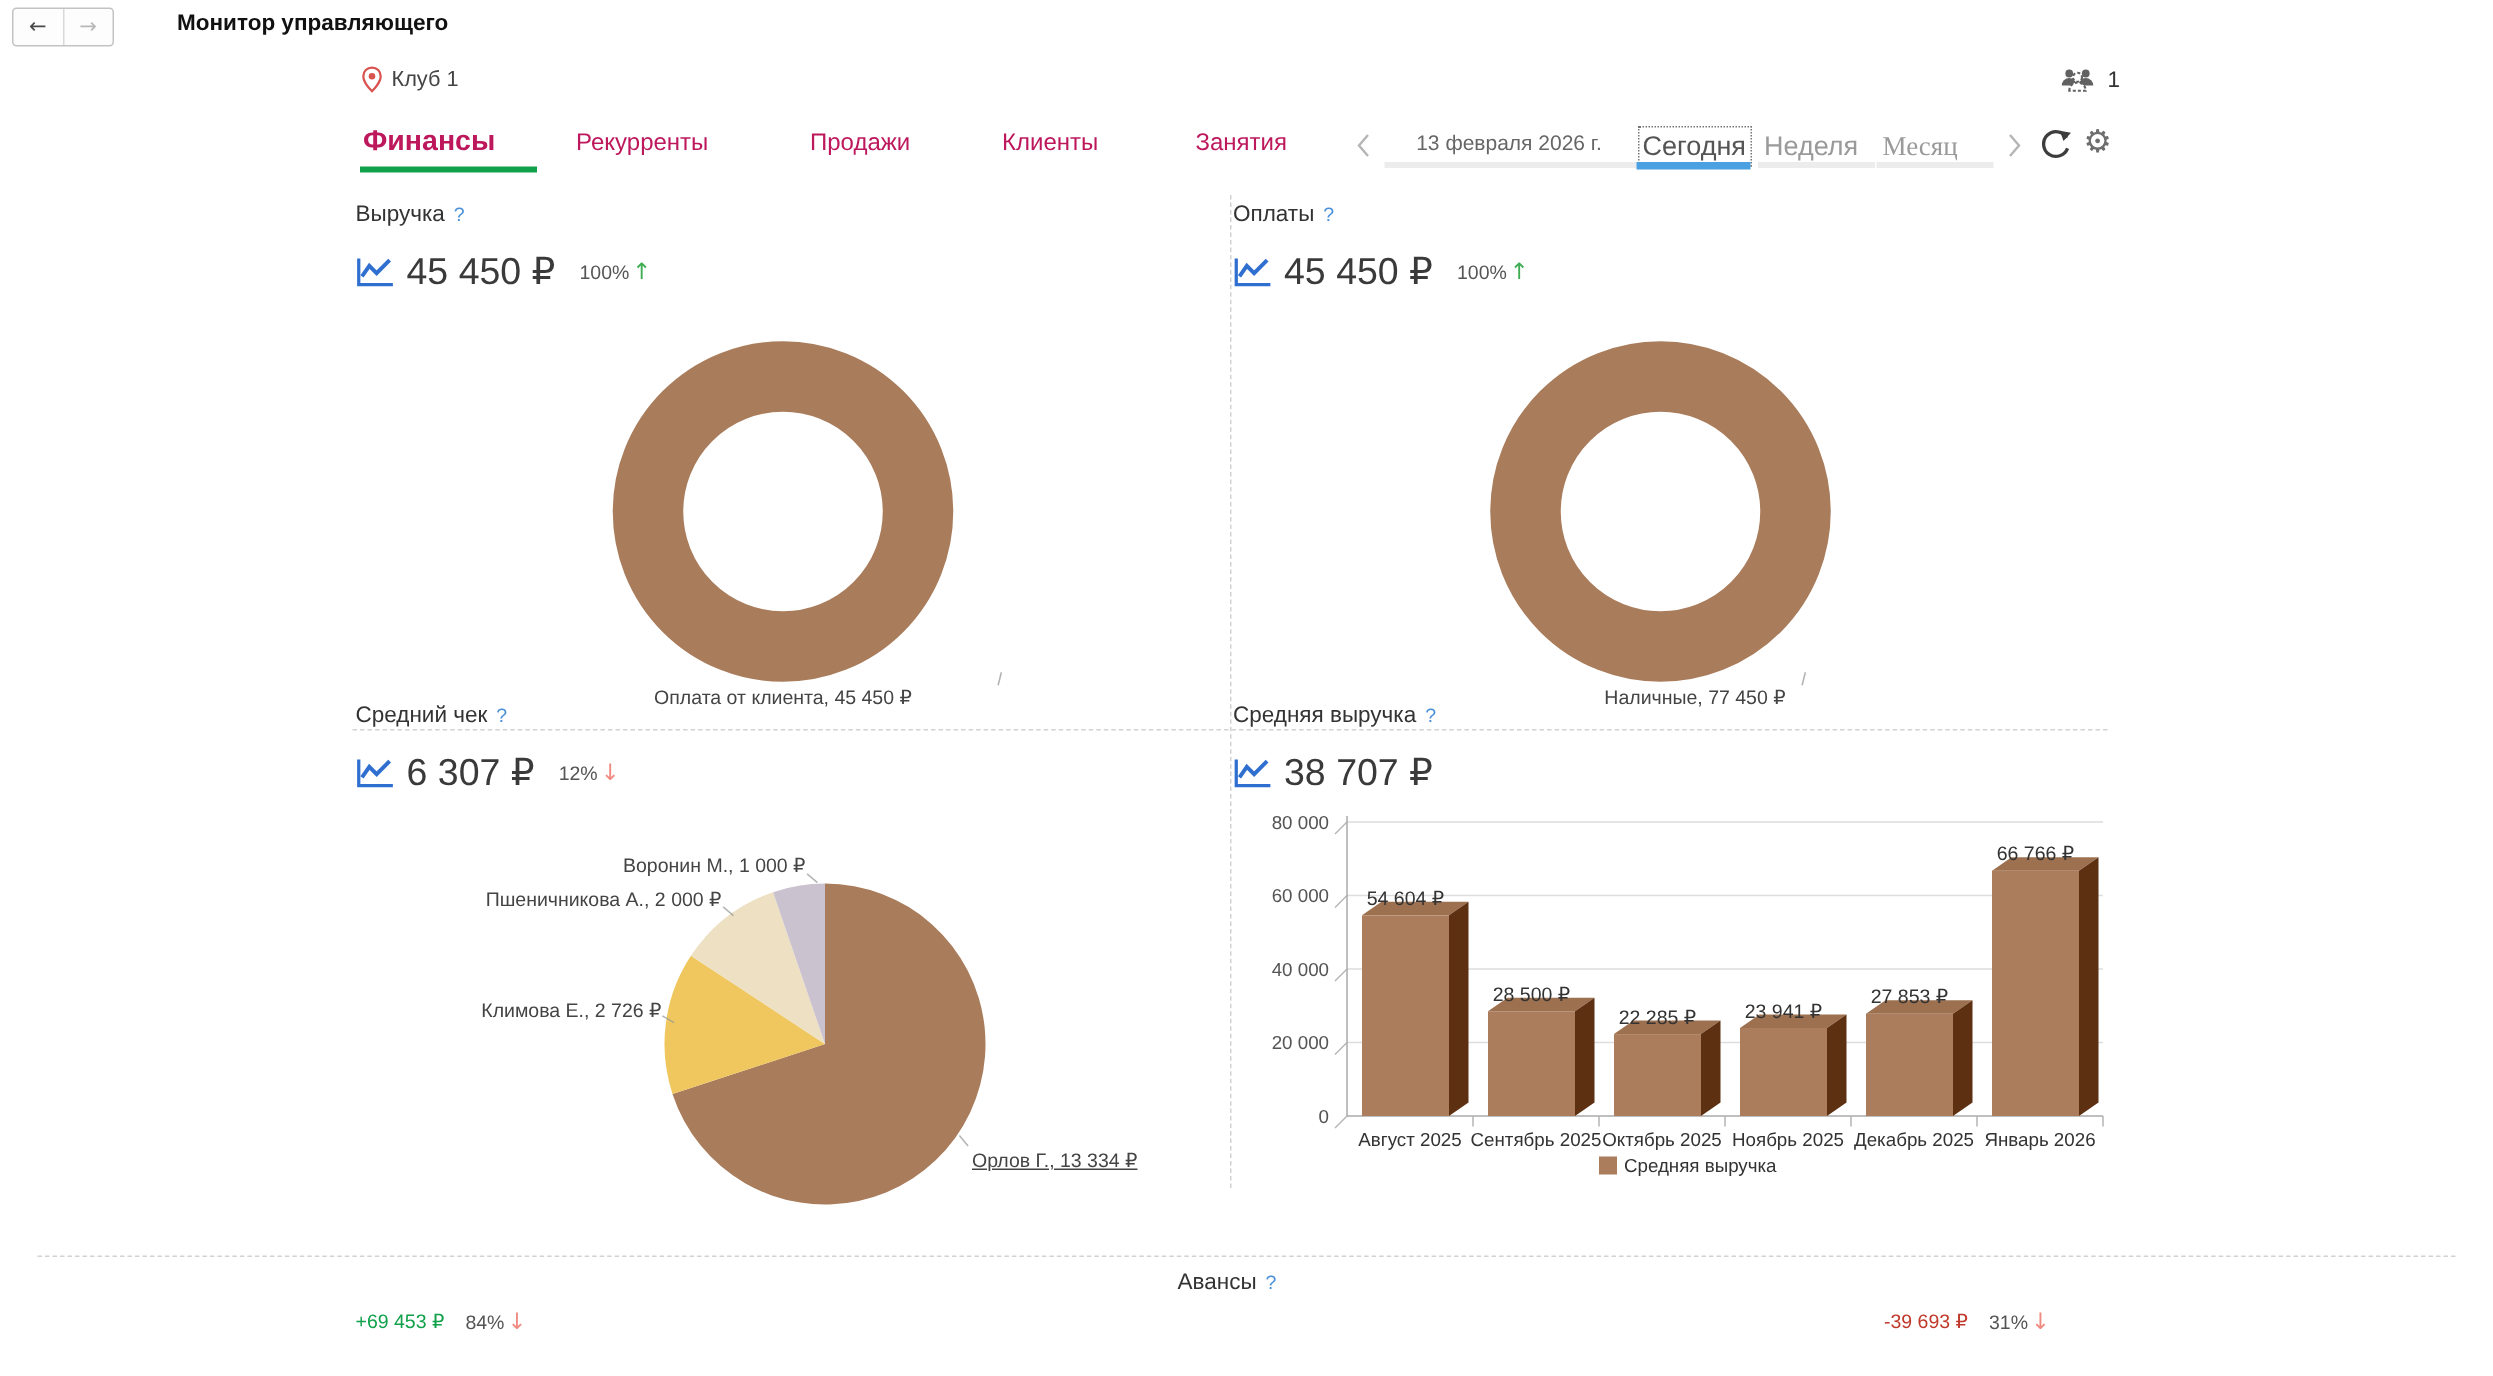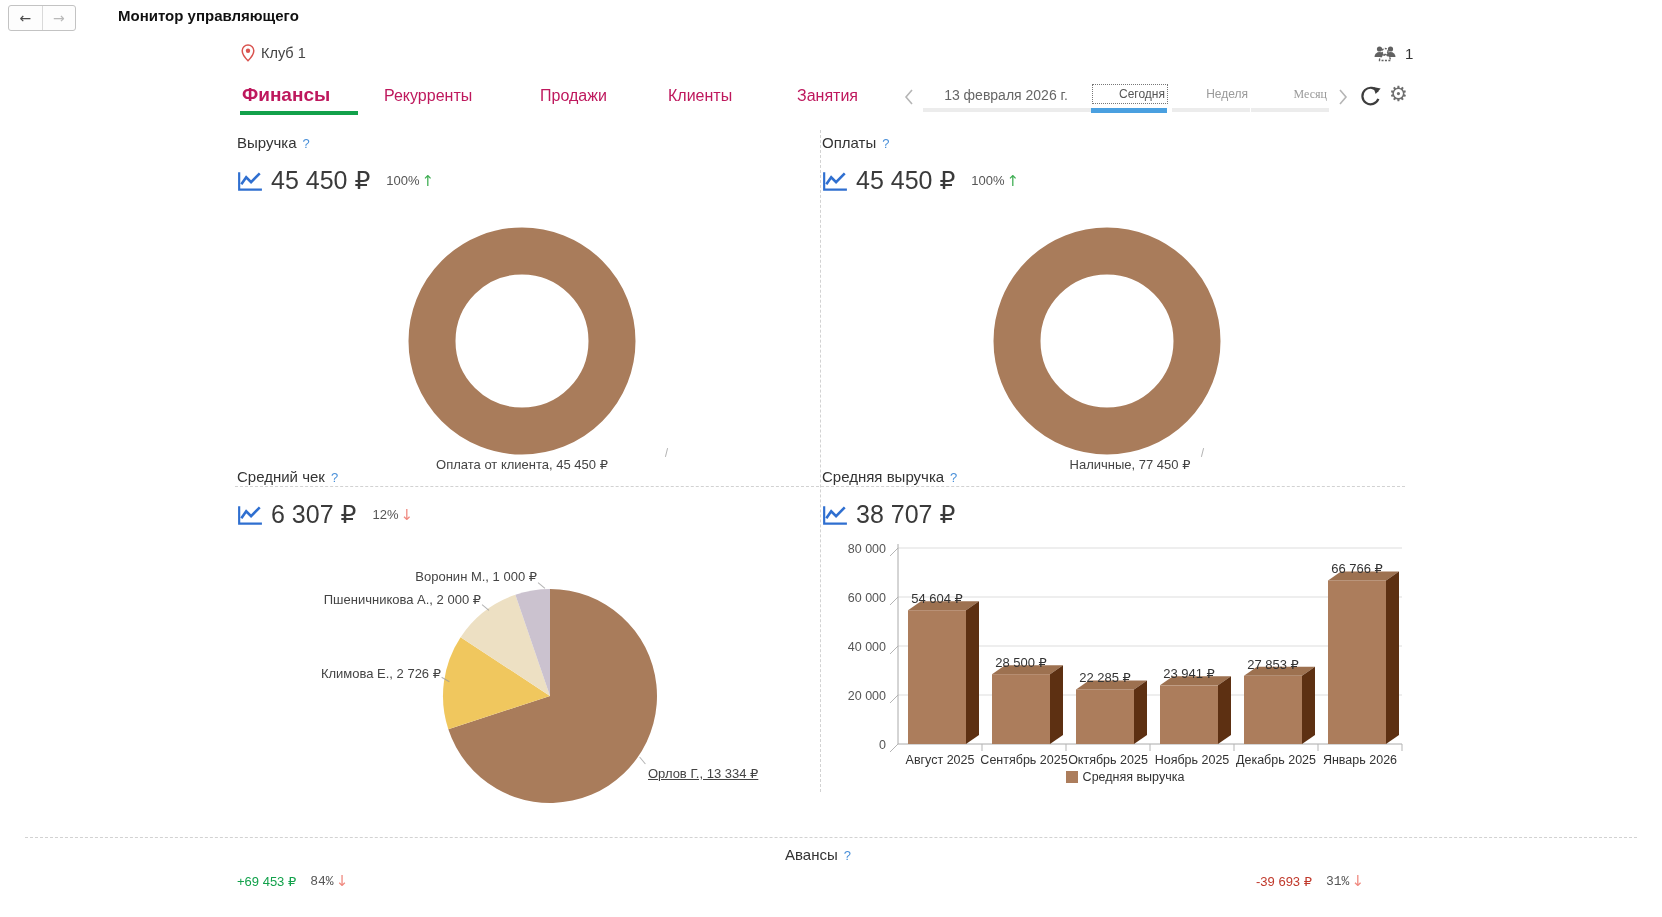--- a/index.html
+++ b/index.html
@@ -22,21 +22,21 @@
 
   
   .tab{top:87px;font-size:16px;color:#be185d;cursor:pointer;}
   .tab.active{top:84px;font-size:19px;font-weight:600;}
   .tab-underline{left:240px;top:111px;width:118px;height:4px;background:#12a14b;}
 
   
   .chev{top:88px;width:12px;height:18px;cursor:pointer;}
   .period-date{left:920px;top:87px;width:172px;text-align:center;font-size:14px;color:#666;cursor:pointer;}
   .bar-underline{height:4px;background:#ececec;top:108px;}
-  .period-opt{top:87px;font-size:12px;color:#9a9a9a;text-align:right;cursor:pointer;}
+  .period-opt{top:87px;font-size:18px;color:#9a9a9a;text-align:left;cursor:pointer;}
   .period-opt.selected{color:#555;outline:1px dotted #777;outline-offset:2px;}
   .refresh-btn,.gear-btn{background:none;border:none;padding:0;cursor:pointer;}
   .refresh-btn{left:1359px;top:85px;}
   .gear-btn{left:1389px;top:82px;font-family:"DejaVu Sans",sans-serif;font-size:21px;color:#6e6e6e;}
 
   
   .vdiv{left:820px;top:130px;height:662px;width:0;border-left:1px dashed #d2d2d2;}
   .hdiv1{left:235px;top:486px;width:1170px;height:0;border-top:1px dashed #d2d2d2;}
   .hdiv2{left:25px;top:837px;width:1612px;height:0;border-top:1px dashed #d2d2d2;}
 
@@ -57,21 +57,21 @@
   
   .legend{left:905px;top:770px;width:440px;display:flex;justify-content:center;align-items:center;
           gap:5px;font-size:12.5px;color:#333;}
   .legend-swatch{width:12px;height:12px;display:inline-block;}
 
   
   .adv-title{left:718px;top:846px;width:200px;text-align:center;font-size:15px;color:#333;}
   .adv-value{font-size:13px;white-space:nowrap;}
   .adv-value.pos{color:#12a14b;}
   .adv-value.neg{color:#c0392b;}
-  .adv-delta{font-size:13px;color:#555;margin-left:14px;font-family:Liberation Mono, monospace;}
+  .adv-delta{font-size:13px;color:#555;margin-left:14px;}
   svg{display:block;}
 </style>
 </head>
 <body>
 
 <div class="page">
 
   <div class="abs nav-buttons">
     <button class="nav-btn back"><span>←</span></button>
     <button class="nav-btn fwd"><span>→</span></button>

